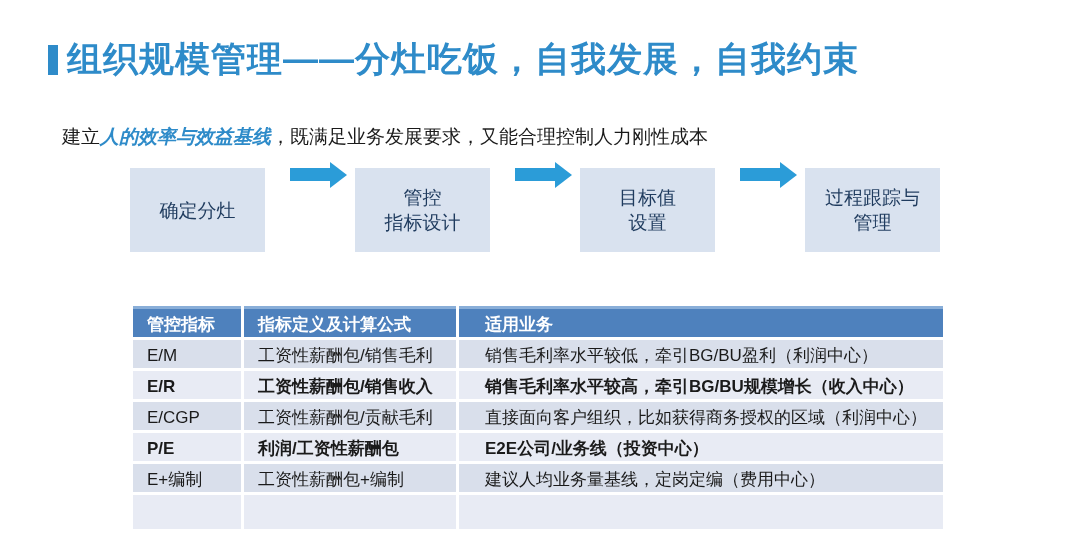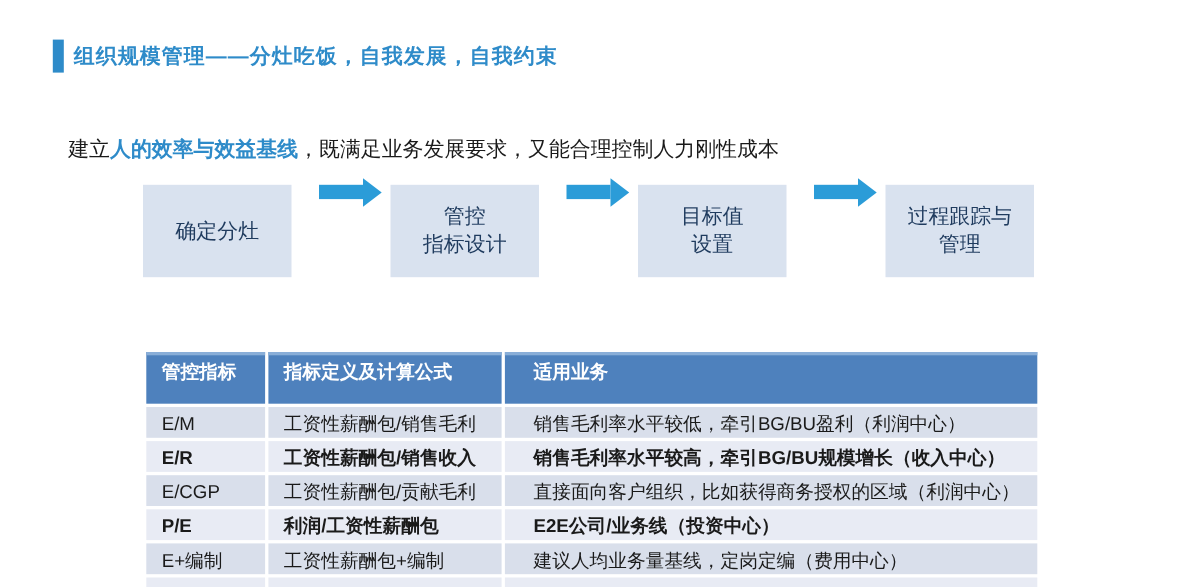--- a/index.html
+++ b/index.html
@@ -26,36 +26,37 @@
   
   .title-row{
     position:absolute;left:48px;top:36px;
     display:flex;align-items:center;gap:9px;
   }
   .title-bar{
     width:10px;height:30px;
     background:var(--accent-blue);
   }
   .page-title{
-    font-size:19px;font-weight:bold;
+    font-size:35px;font-weight:bold;
     color:var(--accent-blue);
     letter-spacing:1px;
     white-space:nowrap;
   }
 
   
   .subtitle{
     position:absolute;left:62px;top:123px;
     font-size:19px;line-height:28px;
     color:var(--body-text);
     white-space:nowrap;
   }
   .subtitle .hl{
     color:var(--accent-blue);
     font-weight:bold;
+    font-style:italic;
   }
 
   
   .flow{
     position:absolute;left:130px;top:168px;
     width:810px;height:84px;
     display:flex;align-items:flex-start;
   }
   .flow-step{
     width:135px;height:84px;
@@ -93,22 +94,22 @@
   }
   .trow{
     display:flex;
     height:28px;
     margin-top:3px;
     line-height:32px;
     font-size:17px;
     color:var(--body-text);
   }
   .trow.head{
-    margin-top:17px;
-    height:47px;line-height:32px;
+    margin-top:3px;
+    height:31px;line-height:32px;
     background:transparent;
   }
   .trow.head .tcell{
     background:var(--table-header-blue);
     border-top:3px solid var(--table-header-edge);
     color:#ffffff;font-weight:bold;
   }
   .trow.odd  .tcell{background:var(--row-odd);}
   .trow.even .tcell{background:var(--row-even);font-weight:bold;}
   .trow.stub{height:34px;}

